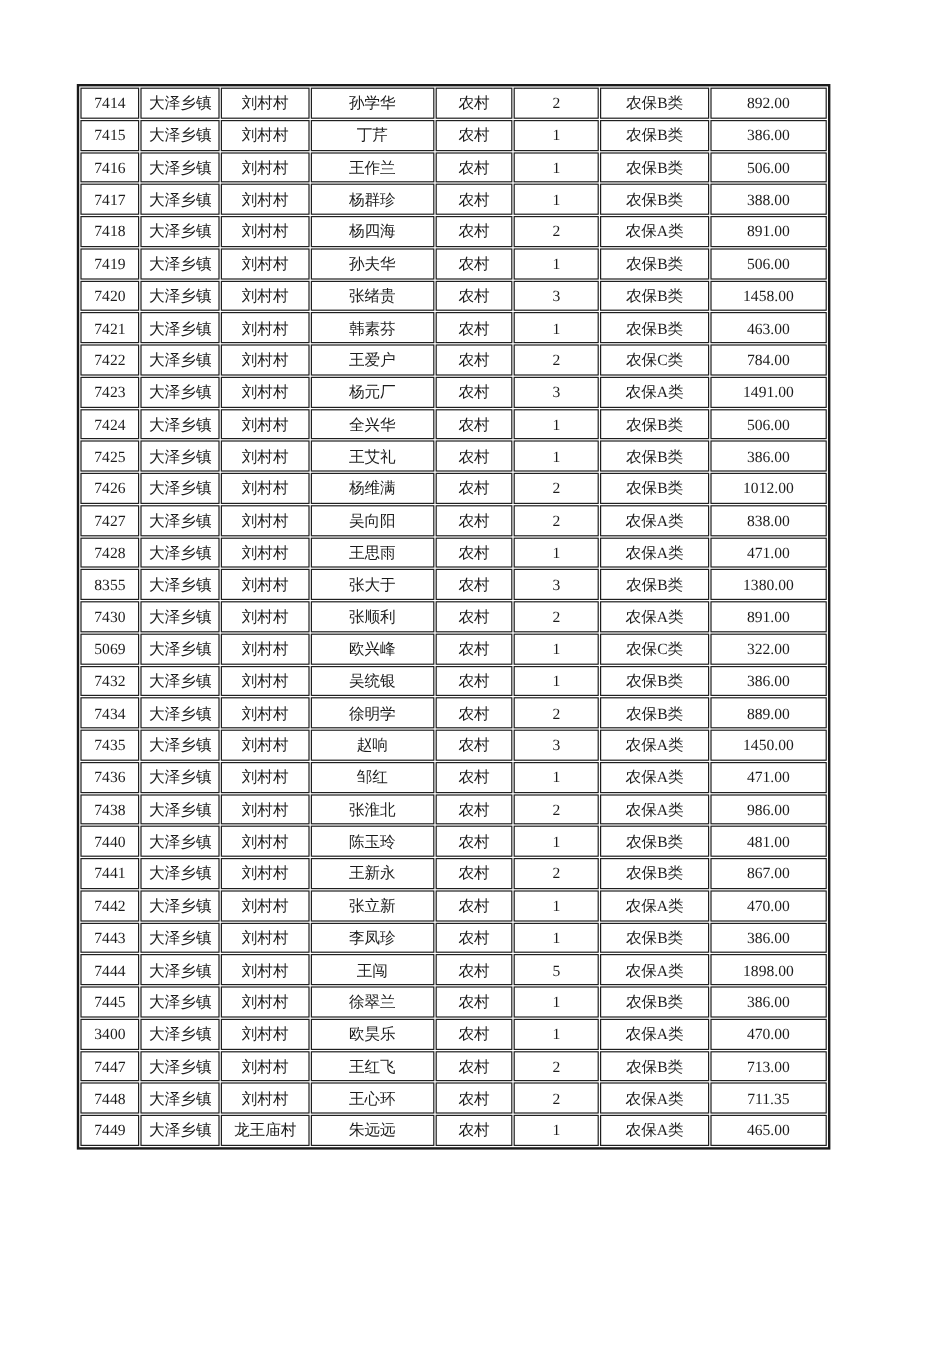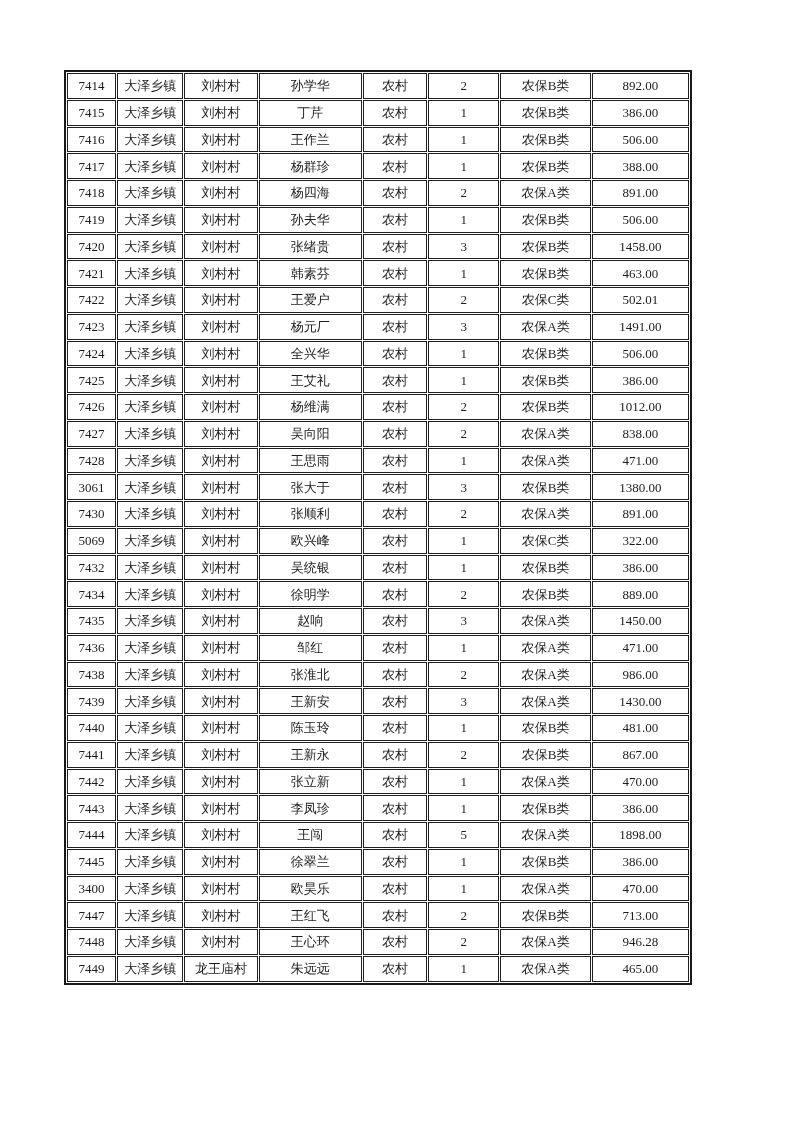--- a/index.html
+++ b/index.html
@@ -144,21 +144,21 @@
           <td>463.00</td>
         </tr>
         <tr>
           <td>7422</td>
           <td>大泽乡镇</td>
           <td>刘村村</td>
           <td>王爱户</td>
           <td>农村</td>
           <td>2</td>
           <td>农保C类</td>
-          <td>502.01</td>
+          <td>784.00</td>
         </tr>
         <tr>
           <td>7423</td>
           <td>大泽乡镇</td>
           <td>刘村村</td>
           <td>杨元厂</td>
           <td>农村</td>
           <td>3</td>
           <td>农保A类</td>
           <td>1491.00</td>
@@ -207,21 +207,21 @@
           <td>7428</td>
           <td>大泽乡镇</td>
           <td>刘村村</td>
           <td>王思雨</td>
           <td>农村</td>
           <td>1</td>
           <td>农保A类</td>
           <td>471.00</td>
         </tr>
         <tr>
-          <td>3061</td>
+          <td>8355</td>
           <td>大泽乡镇</td>
           <td>刘村村</td>
           <td>张大于</td>
           <td>农村</td>
           <td>3</td>
           <td>农保B类</td>
           <td>1380.00</td>
         </tr>
         <tr>
           <td>7430</td>
@@ -287,30 +287,20 @@
           <td>7438</td>
           <td>大泽乡镇</td>
           <td>刘村村</td>
           <td>张淮北</td>
           <td>农村</td>
           <td>2</td>
           <td>农保A类</td>
           <td>986.00</td>
         </tr>
         <tr>
-          <td>7439</td>
-          <td>大泽乡镇</td>
-          <td>刘村村</td>
-          <td>王新安</td>
-          <td>农村</td>
-          <td>3</td>
-          <td>农保A类</td>
-          <td>1430.00</td>
-        </tr>
-        <tr>
           <td>7440</td>
           <td>大泽乡镇</td>
           <td>刘村村</td>
           <td>陈玉玲</td>
           <td>农村</td>
           <td>1</td>
           <td>农保B类</td>
           <td>481.00</td>
         </tr>
         <tr>
@@ -384,21 +374,21 @@
           <td>713.00</td>
         </tr>
         <tr>
           <td>7448</td>
           <td>大泽乡镇</td>
           <td>刘村村</td>
           <td>王心环</td>
           <td>农村</td>
           <td>2</td>
           <td>农保A类</td>
-          <td>946.28</td>
+          <td>711.35</td>
         </tr>
         <tr>
           <td>7449</td>
           <td>大泽乡镇</td>
           <td>龙王庙村</td>
           <td>朱远远</td>
           <td>农村</td>
           <td>1</td>
           <td>农保A类</td>
           <td>465.00</td>

